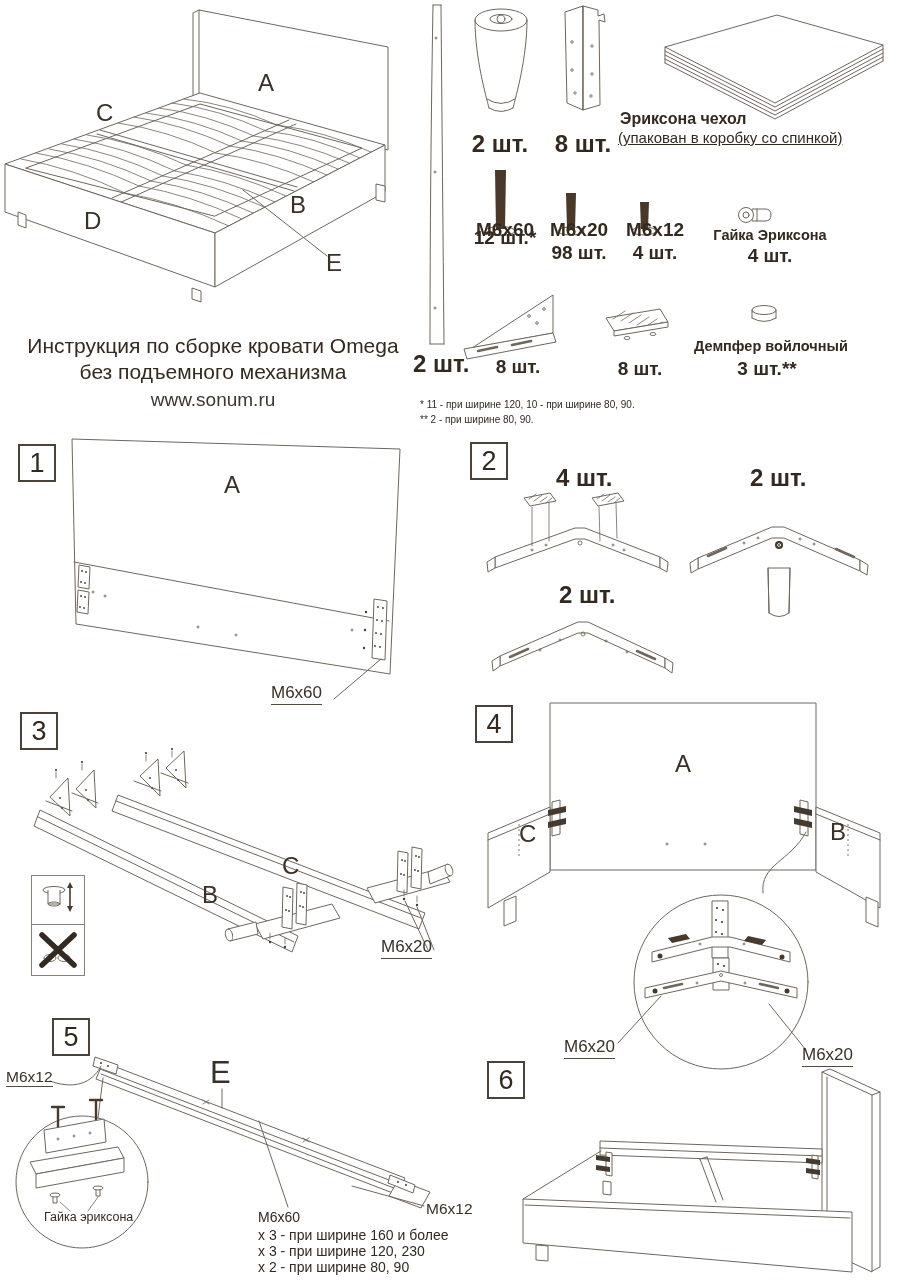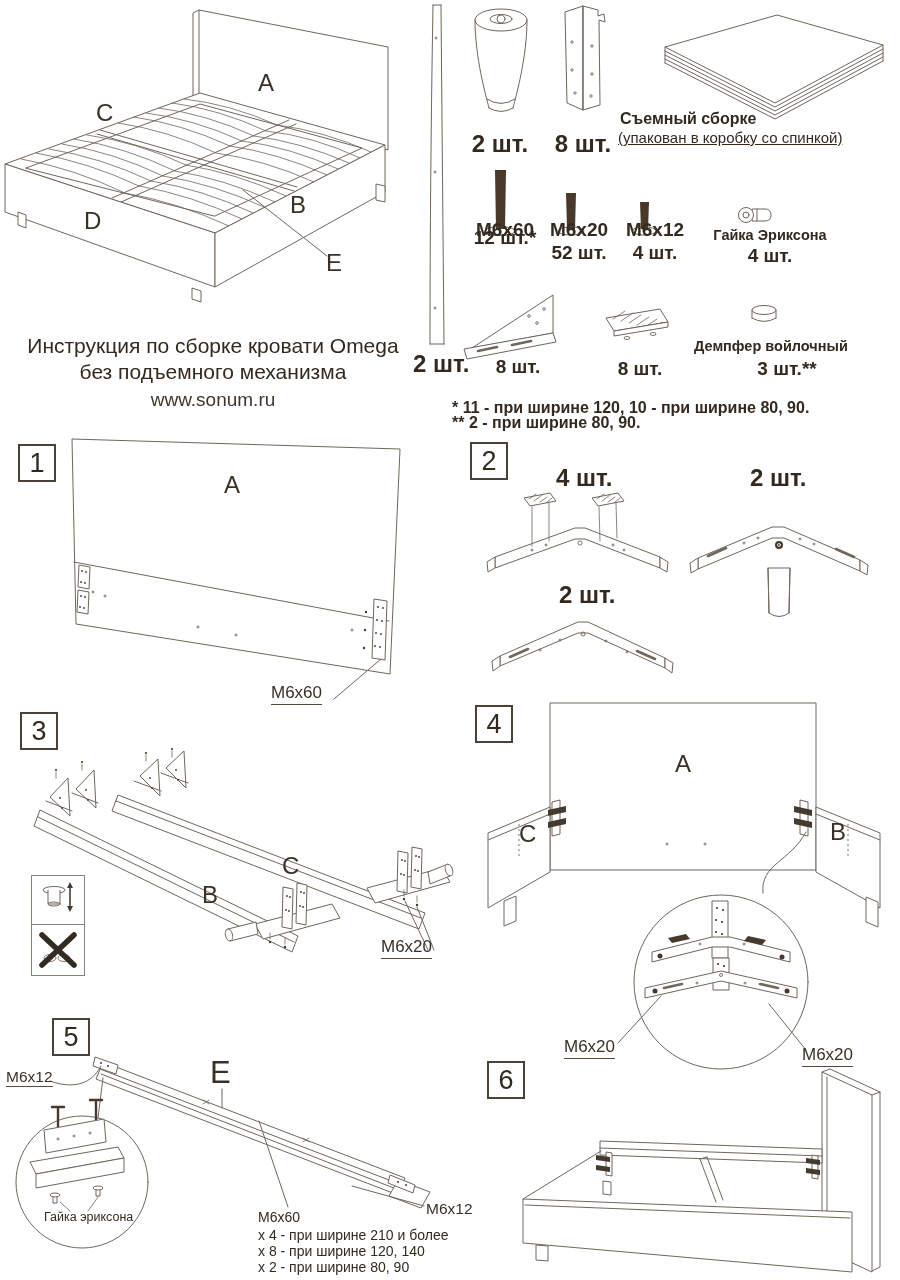--- a/index.html
+++ b/index.html
@@ -15,21 +15,21 @@
   .slot{fill:none;stroke:#6f665c;stroke-width:2.6;stroke-linecap:round;}
   .dsh{fill:none;stroke:#6f665c;stroke-width:.9;stroke-dasharray:2,3;}
   .dt{fill:#453a2d;}
   .hdt{fill:none;stroke:#6f665c;stroke-width:.9;}
   .lbl{position:absolute;white-space:nowrap;line-height:1.1;}
   .qty-lg{font-weight:700;font-size:24px;}
   .name-lg{font-weight:700;font-size:19px;}
   .name-md{font-weight:700;font-size:16px;}
   .name-sm{font-weight:700;font-size:14.5px;}
   .reg15{font-size:15px;text-decoration:underline;}
-  .fn{font-weight:700;font-size:16px;margin-left:32px;}
+  .fn{font-weight:400;font-size:10px;}
   .title{font-size:21px;text-align:center;width:410px;left:8px;}
   .site{font-size:19px;color:#3f362c;text-align:center;width:410px;left:8px;}
   .plabel{font-size:24px;color:#3a3026;}
   .plabel-e{font-size:31px;color:#3a3026;}
   .slabel{font-size:17px;color:#3a3026;border-bottom:1.2px solid #554a3e;padding-bottom:1px;}
   .slabel-sm{font-size:15.5px;color:#3a3026;border-bottom:1.2px solid #554a3e;padding-bottom:1px;}
   .slabel-plain{font-size:15.5px;color:#3a3026;}
   .note{font-size:14px;}
   .tiny{font-size:12.5px;}
   .ctr{text-align:center;}
@@ -138,36 +138,36 @@
     </g>
     <g>
       <ellipse class="wh" cx="764" cy="310" rx="12" ry="4.5"></ellipse>
       <path class="ln" d="M752,310 L752,318 M776,310 L776,318 M752,318 Q764,325 776,318"></path>
     </g>
   </svg>
 
   <span class="lbl qty-lg" style="left:413px;top:351px">2 шт.</span>
   <div class="lbl qty-lg ctr" style="left:465px;top:131px;width:70px">2 шт.</div>
   <div class="lbl qty-lg ctr" style="left:548px;top:131px;width:70px">8 шт.</div>
-  <span class="lbl name-md" style="left:620px;top:110px">Съемный сборке</span>
+  <span class="lbl name-md" style="left:620px;top:110px">Эриксона чехол</span>
   <span class="lbl reg15" style="left:618px;top:130px">(упакован в коробку со спинкой)</span>
 
   <div class="lbl name-lg ctr" style="left:468px;top:220px;width:74px">M6x60</div>
   <div class="lbl name-lg ctr" style="left:464px;top:228px;width:82px">12 шт.*</div>
   <div class="lbl name-lg ctr" style="left:542px;top:220px;width:74px">M6x20</div>
-  <div class="lbl name-lg ctr" style="left:542px;top:243px;width:74px">52 шт.</div>
+  <div class="lbl name-lg ctr" style="left:542px;top:243px;width:74px">98 шт.</div>
   <div class="lbl name-lg ctr" style="left:618px;top:220px;width:74px">M6x12</div>
   <div class="lbl name-lg ctr" style="left:618px;top:243px;width:74px">4 шт.</div>
   <div class="lbl name-sm ctr" style="left:708px;top:228px;width:124px">Гайка Эриксона</div>
   <div class="lbl name-lg ctr" style="left:708px;top:246px;width:124px">4 шт.</div>
 
   <div class="lbl name-lg ctr" style="left:478px;top:357px;width:80px">8 шт.</div>
   <div class="lbl name-lg ctr" style="left:600px;top:359px;width:80px">8 шт.</div>
   <div class="lbl name-sm ctr" style="left:694px;top:339px;width:146px">Демпфер войлочный</div>
-  <div class="lbl name-lg ctr" style="left:732px;top:359px;width:110px">3 шт.**</div>
+  <div class="lbl name-lg ctr" style="left:712px;top:359px;width:110px">3 шт.**</div>
 
   <span class="lbl fn" style="left:420px;top:399px">* 11 - при ширине 120, 10 - при ширине 80, 90.</span>
   <span class="lbl fn" style="left:420px;top:414px">** 2 - при ширине 80, 90.</span>
 
   <div class="stepnum" style="left:18px;top:444px">1</div>
   <svg style="left:10px;top:425px" width="450" height="285" viewBox="10 425 450 285">
     <path class="wh" d="M72,439 L400,449 L390,674 L76,624 Z"></path>
     <path class="ln" d="M74,562 L389,621"></path>
     <g>
       <path class="wh" d="M79,565 L90,567 L89,589 L78,587 Z M78,590 L89,592 L88,614 L77,612 Z"></path>
@@ -420,22 +420,22 @@
       <ellipse class="wh" cx="98" cy="1188" rx="5" ry="2"></ellipse>
       <path class="ln" d="M96,1190 L96,1196 L100,1196 L100,1190"></path>
       <path class="ln2" d="M70,1211 L60,1202 M88,1211 L98,1197"></path>
     </g>
   </svg>
   <span class="lbl slabel-sm" style="left:6px;top:1068px">M6x12</span>
   <span class="lbl plabel-e" style="left:210px;top:1056px">E</span>
   <span class="lbl tiny" style="left:44px;top:1211px">Гайка эриксона</span>
   <span class="lbl slabel-plain" style="left:426px;top:1200px">M6x12</span>
   <span class="lbl note" style="left:258px;top:1210px">M6x60</span>
-  <span class="lbl note" style="left:258px;top:1228px">x 4 - при ширине 210 и более</span>
-  <span class="lbl note" style="left:258px;top:1244px">x 8 - при ширине 120, 140</span>
+  <span class="lbl note" style="left:258px;top:1228px">x 3 - при ширине 160 и более</span>
+  <span class="lbl note" style="left:258px;top:1244px">x 3 - при ширине 120, 230</span>
   <span class="lbl note" style="left:258px;top:1260px">x 2 - при ширине 80, 90</span>
 
   <div class="stepnum" style="left:487px;top:1061px">6</div>
   <svg style="left:470px;top:1060px" width="430" height="220" viewBox="470 1060 430 220">
     <g>
       <path class="wh" d="M822,1072 L872,1095 L872,1272 L822,1249 Z"></path>
       <path class="ln" d="M822,1072 L830,1069 L880,1092 L880,1267 L872,1271 M872,1095 L880,1092 M827,1077 L827,1246"></path>
     </g>
     <g>
       <path class="wh" d="M600,1141 L822,1149 L822,1163 L600,1155 Z"></path>

